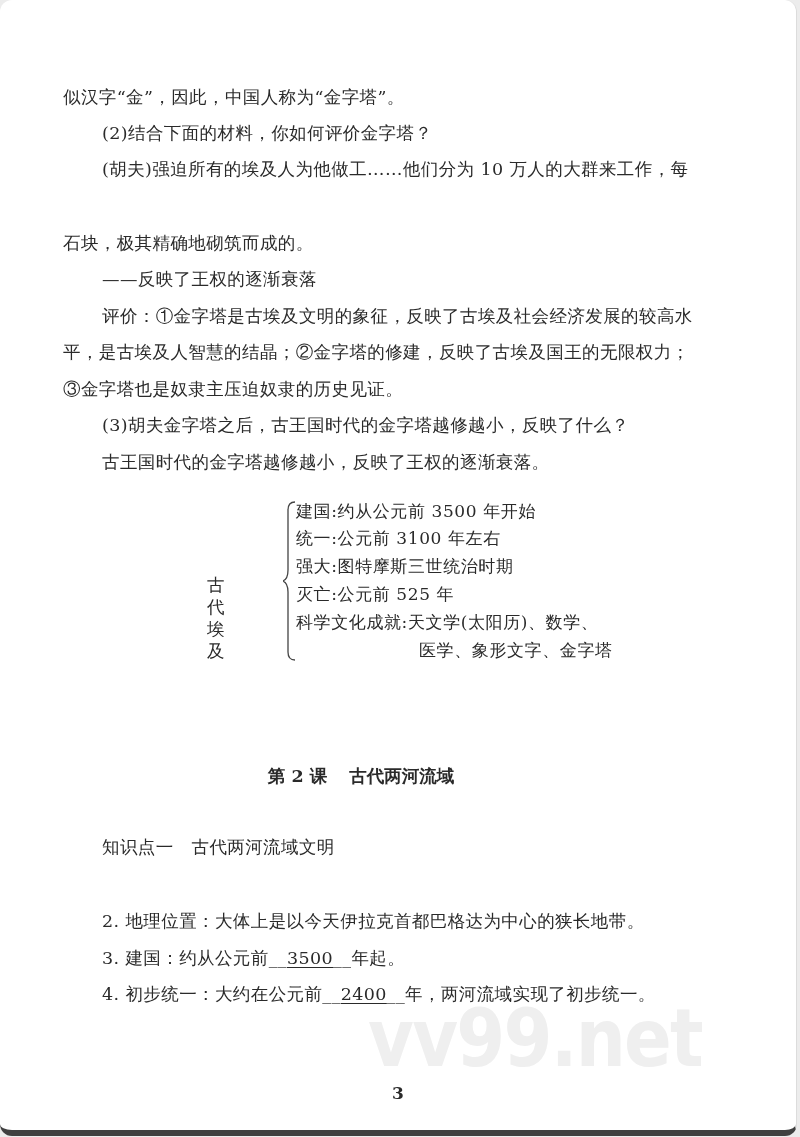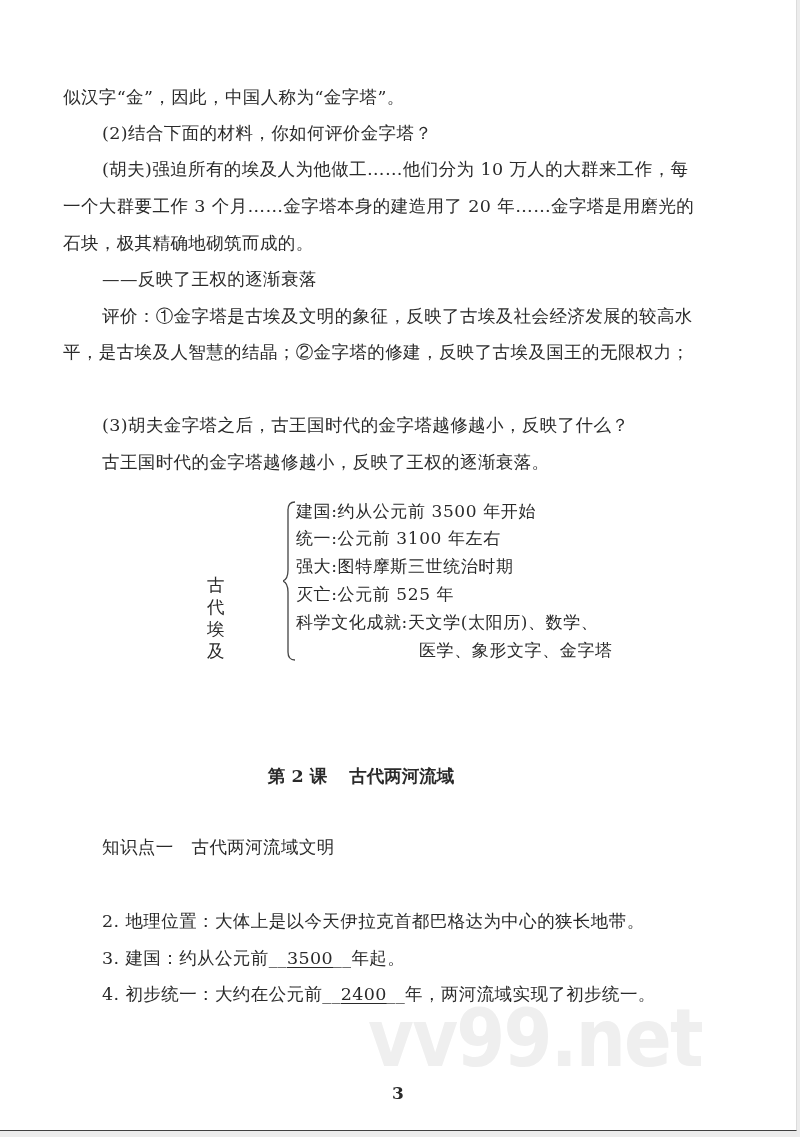--- a/index.html
+++ b/index.html
@@ -2,21 +2,21 @@
 <html><head>
 <meta charset="utf-8">
 <style>
   html, body { margin: 0; padding: 0; }
   body {
     width: 800px; height: 1137px; background: #ececec; position: relative; overflow: hidden;
     font-family: "DejaVu Serif", "Liberation Serif", serif; color: #2a2a2a;
   }
   .page {
     position: absolute; left: 0; top: 0; width: 796px; height: 1130px;
-    background: #ffffff; border-right: 1px solid #dcdcdc; border-bottom: 1px solid #404040;
+    background: #ffffff; border-right: 1px solid #dcdcdc; border-bottom: 6px solid #404040; border-radius: 12px;
   }
   .line { position: absolute; font-size: 17.5px; line-height: 22px; white-space: nowrap; letter-spacing: 0.4px; }
   .indent { left: 102px; }
   .flush { left: 63px; }
   .u { text-decoration: underline; text-underline-offset: 3px; }
   .tree { position: absolute; left: 0; top: 0; }
   .tree-root { position: absolute; left: 207px; top: 574px; font-size: 17.5px; line-height: 22px; }
   .brace { position: absolute; left: 283px; top: 500px; width: 14px; height: 162px; }
   .tree-item { position: absolute; left: 296px; font-size: 17px; line-height: 22px; white-space: nowrap; letter-spacing: 0.6px; text-align: right; }
   .title { position: absolute; left: 0; width: 722px; top: 764px; text-align: center; font-weight: bold; font-size: 17.5px; }
@@ -28,25 +28,25 @@
   .pagenum { position: absolute; left: 0; width: 796px; top: 1083px; text-align: center; font-size: 17px; font-weight: bold; }
 </style>
 </head>
 <body>
 
 <div class="page">
 
   <div class="line flush" style="top:86px">似汉字“金”，因此，中国人称为“金字塔”。</div>
   <div class="line indent" style="top:122px">(2)结合下面的材料，你如何评价金字塔？</div>
   <div class="line indent" style="top:158px">(胡夫)强迫所有的埃及人为他做工……他们分为 10 万人的大群来工作，每</div>
-  <div class="line flush" style="top:195px">一个大群要工作 3 个月……金字塔本身的建造用了 20 年……金字塔是用磨光的</div>
   <div class="line flush" style="top:232px">石块，极其精确地砌筑而成的。</div>
   <div class="line indent" style="top:268px">——反映了王权的逐渐衰落</div>
   <div class="line indent" style="top:305px">评价：①金字塔是古埃及文明的象征，反映了古埃及社会经济发展的较高水</div>
   <div class="line flush" style="top:341px">平，是古埃及人智慧的结晶；②金字塔的修建，反映了古埃及国王的无限权力；</div>
+  <div class="line flush" style="top:378px">③金字塔也是奴隶主压迫奴隶的历史见证。</div>
   <div class="line indent" style="top:414px">(3)胡夫金字塔之后，古王国时代的金字塔越修越小，反映了什么？</div>
   <div class="line indent" style="top:451px">古王国时代的金字塔越修越小，反映了王权的逐渐衰落。</div>
 
   <div class="tree">
     <div class="tree-root">古代埃及</div>
     <svg class="brace" viewBox="0 0 14 162" preserveAspectRatio="none">
       <path d="M12 2 Q5 2 5 10 L5 70 Q5 79 0 81 Q5 83 5 92 L5 152 Q5 160 12 160" fill="none" stroke="#444" stroke-width="1.3"></path>
     </svg>
     <div class="tree-item" style="top:500px">建国:约从公元前 3500 年开始</div>
     <div class="tree-item" style="top:527px">统一:公元前 3100 年左右</div>

